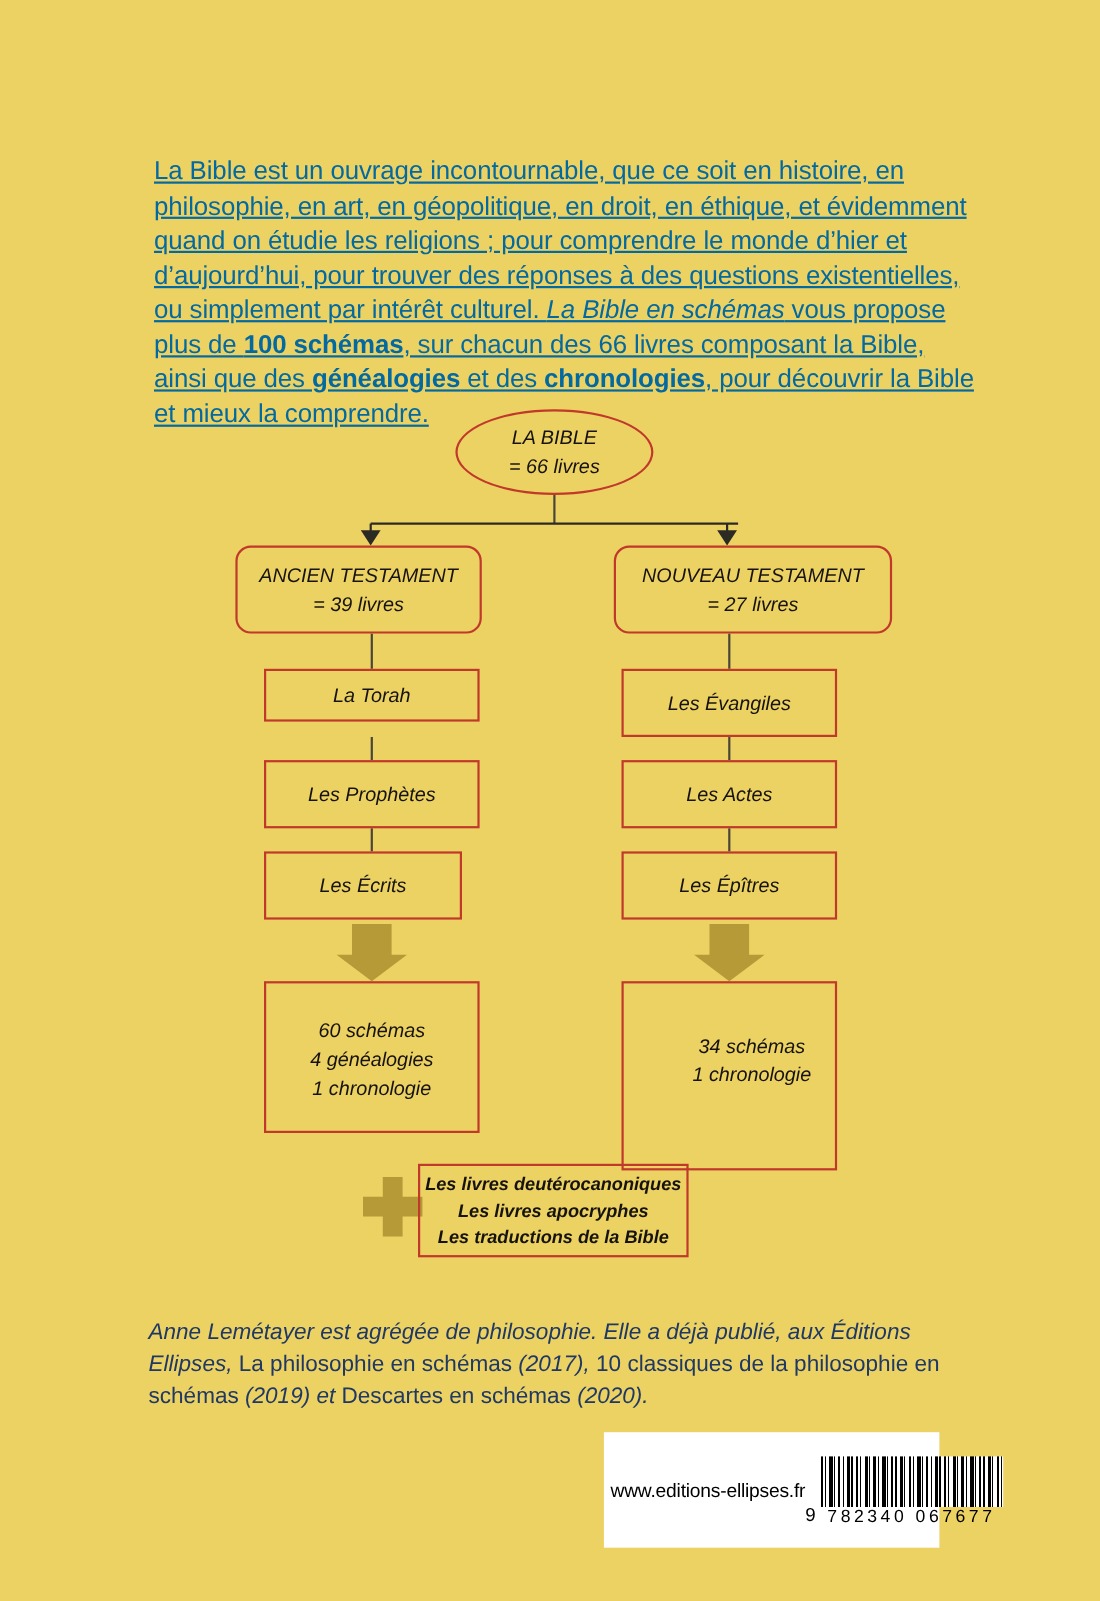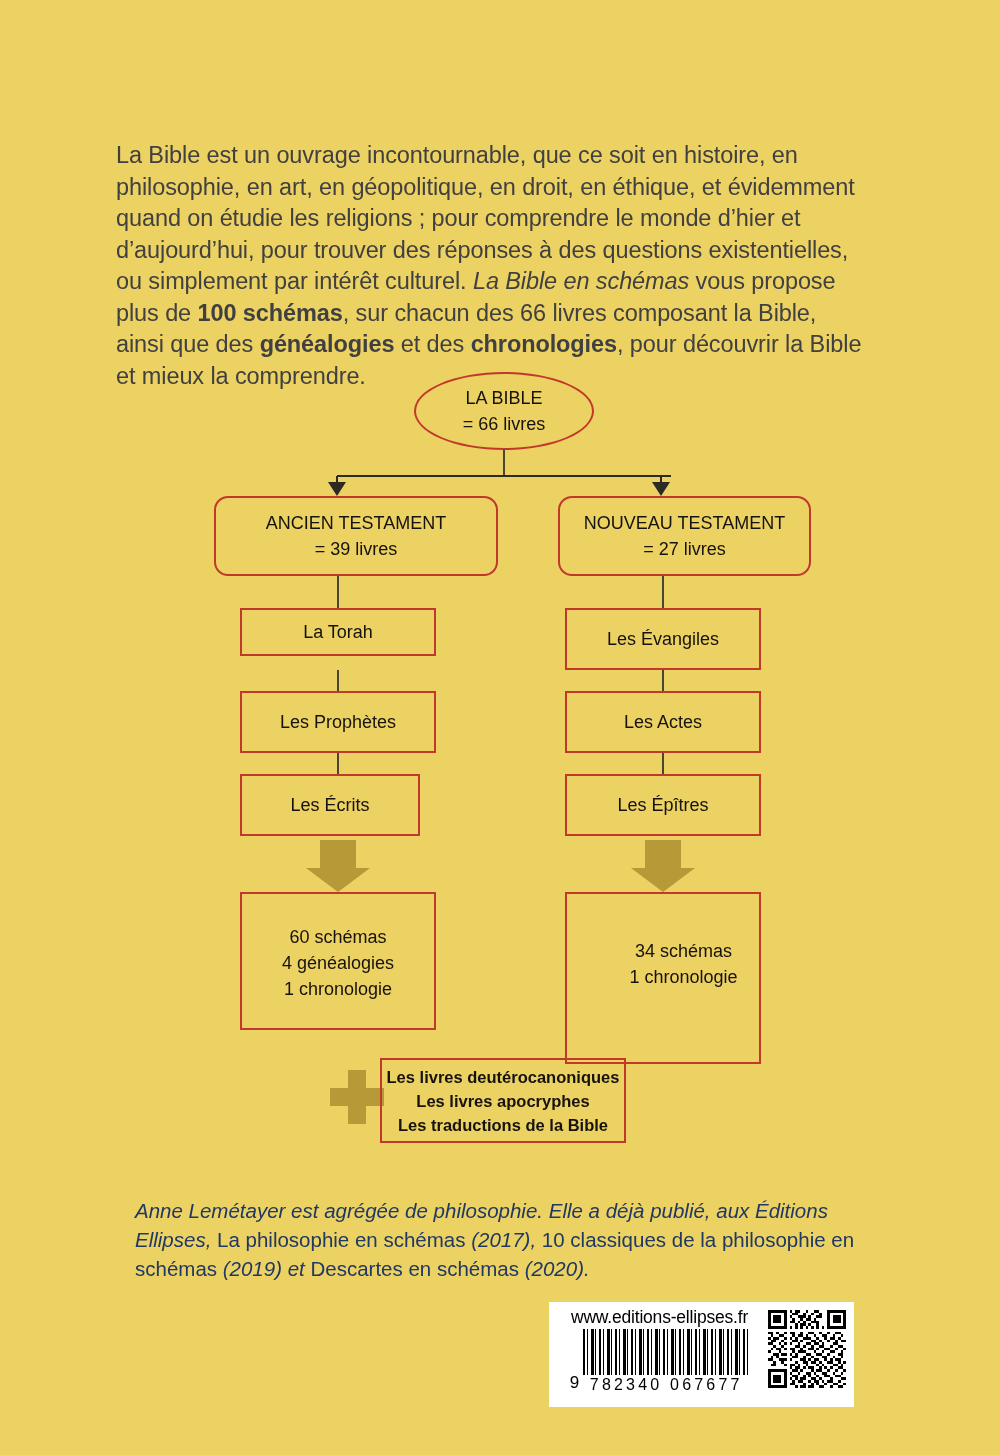--- a/index.html
+++ b/index.html
@@ -12,38 +12,40 @@
     height: 1455px;
     background: #ecd163;
     font-family: "Liberation Sans", sans-serif;
     overflow: hidden;
     position: relative;
   }
 
   
   #blurb {
     position: absolute;
-    left: 116px;
+    left: 140px;
     top: 140px;
     width: 748px;
-    color: #404040;
+    color: #0369a1;
     font-size: 23.5px;
     line-height: 31.5px;
     letter-spacing: -0.1px;
+    text-decoration: underline;
   }
   #blurb .italic { font-style: italic; }
   #blurb .bold { font-weight: bold; }
 
   
   #diagram {
     position: absolute;
     left: 0;
     top: 360px;
     width: 1000px;
     height: 800px;
+    font-style: italic;
   }
   #diagram-svg {
     position: absolute;
     left: 0; top: 0;
     width: 1000px; height: 800px;
   }
   .node {
     position: absolute;
     box-sizing: border-box;
     border: 2.5px solid #c0392b;
@@ -63,21 +65,21 @@
   }
   .node.rounded {
     border-radius: 14px;
   }
   .node .line1 { display: block; }
   .node .line2 { display: block; }
   .node .line3 { display: block; }
 
   
   #node-bible     { left: 414px; top: 12px;  width: 180px; height: 78px;  font-size: 18px; }
-  #node-ancien    { left: 214px; top: 136px; width: 284px; height: 80px; }
+  #node-ancien    { left: 214px; top: 136px; width: 224px; height: 80px; }
   #node-nouveau   { left: 558px; top: 136px; width: 253px; height: 80px; }
 
   #node-torah     { left: 240px; top: 248px; width: 196px; height: 48px; }
   #node-prophetes { left: 240px; top: 331px; width: 196px; height: 62px; }
   #node-ecrits    { left: 240px; top: 414px; width: 180px; height: 62px; }
   #node-sum-at    { left: 240px; top: 532px; width: 196px; height: 138px; }
 
   #node-evangiles { left: 565px; top: 248px; width: 196px; height: 62px; }
   #node-actes     { left: 565px; top: 331px; width: 196px; height: 62px; }
   #node-epitres   { left: 565px; top: 414px; width: 196px; height: 62px; }
@@ -108,21 +110,21 @@
     top: 1302px;
     width: 305px;
     height: 105px;
     background: #ffffff;
     display: flex;
     align-items: stretch;
   }
   #barcode-left {
     flex: 1 1 auto;
     display: flex;
-    flex-direction: column;
+    flex-direction: row;
     align-items: center;
     justify-content: flex-start;
     padding: 5px 4px 4px 6px;
   }
   #publisher-url {
     color: #000;
     font-size: 17.5px;
     line-height: 20px;
     white-space: nowrap;
     letter-spacing: -0.2px;

